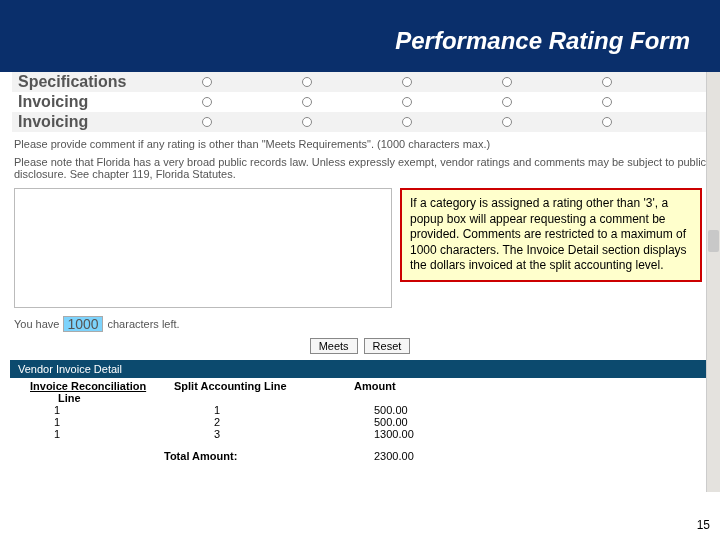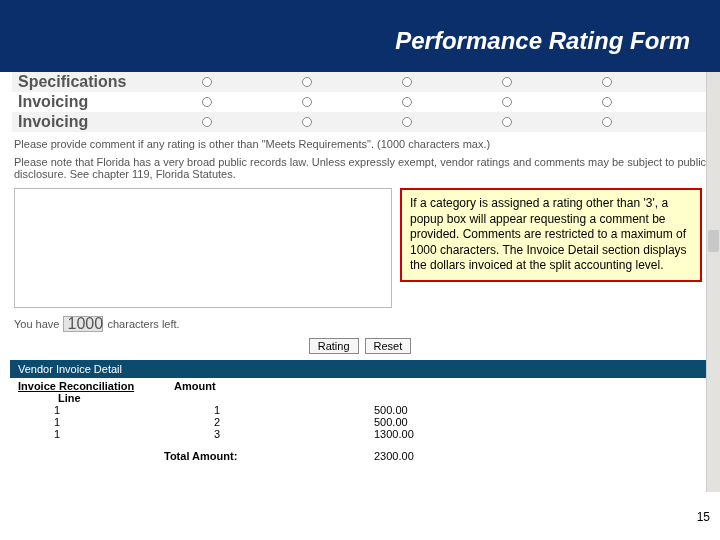--- a/index.html
+++ b/index.html
@@ -14,38 +14,38 @@
   .rating-row:nth-child(odd) { background: #f2f2f2; }
   .rating-label { width: 170px; padding-left: 6px; }
   .rating-radios { display: flex; gap: 90px; margin-left: 20px; }
   .radio { width: 10px; height: 10px; border: 1px solid #888; border-radius: 50%; display: inline-block; background: #fff; }
   .instruction1 { font-size: 11px; color: #555; margin: 6px 8px 6px 14px; }
   .instruction2 { font-size: 11px; color: #555; margin: 4px 8px 8px 14px; }
   .textarea-wrap { position: relative; margin: 0 0 0 14px; width: 692px; }
   .textarea-box { width: 378px; height: 120px; border: 1px solid #bbb; background: #fff; resize: none; font-family: inherit; font-size: 11px; }
   .callout { position: absolute; top: 0; left: 386px; width: 302px; border: 2px solid #c00; background: #ffffcc; padding: 6px 8px; font-size: 12px; line-height: 1.3; color: #000; }
   .chars-left { font-size: 11px; color: #555; margin: 4px 0 6px 14px; display: flex; align-items: center; gap: 4px; }
-  .chars-box { width: 40px; height: 16px; border: 1px solid #aaa; display: inline-flex; align-items: center; justify-content: flex-start; padding-left: 3px; font-size: 16px; background: #e5e5e5; }
+  .chars-box { width: 40px; height: 16px; border: 1px solid #aaa; display: inline-flex; align-items: center; justify-content: flex-start; padding-left: 3px; font-size: 14px; background: #7dd3fc; }
   .button-row { display: flex; justify-content: center; gap: 6px; margin: 2px 0 6px 0; }
   .btn { border: 1px solid #888; background: #f6f6f6; font-size: 11px; padding: 1px 8px; cursor: pointer; }
   .section-bar { background: #0c4a6e; color: #fff; font-size: 11px; padding: 3px 8px; margin: 2px 12px 0 10px; }
   .inv-table { margin: 2px 0 0 14px; font-size: 11px; color: #000; width: 580px; }
   .inv-head { display: flex; font-weight: bold; }
   .inv-col1 { width: 160px; padding-left: 4px; }
-  .inv-col1 .uline { text-decoration: underline; }
+  .inv-col1 .uline { text-decoration: underline; margin-left: 12px; }
   .inv-col2 { width: 180px; }
   .inv-col3 { width: 100px; }
   .inv-row { display: flex; }
   .inv-row .c1 { width: 160px; padding-left: 40px; }
   .inv-row .c2 { width: 180px; padding-left: 40px; }
   .inv-row .c3 { width: 100px; padding-left: 20px; }
   .inv-total { display: flex; margin-top: 10px; }
   .inv-total .lab { width: 340px; text-align: left; padding-left: 150px; font-weight: bold; }
   .inv-total .val { width: 100px; padding-left: 20px; }
-  .page-num { position: absolute; bottom: 16px; right: 10px; font-size: 12px; }
+  .page-num { position: absolute; bottom: 8px; right: 10px; font-size: 12px; }
 </style>
 </head>
 <body>
 
 <div class="header">
   <div class="header-title">Performance Rating Form</div>
 </div>
 
 <div class="content">
 
@@ -90,32 +90,33 @@
     <div class="callout">If a category is assigned a rating other than '3', a popup box will appear requesting a comment be provided.  Comments are restricted to a maximum of 1000 characters.  The Invoice Detail section displays the dollars invoiced at the split accounting level.</div>
   </div>
 
   <div class="chars-left">
     <span>You have</span>
     <span class="chars-box">1000</span>
     <span>characters left.</span>
   </div>
 
   <div class="button-row">
-    <button class="btn">Rating</button>
+    <button class="btn">Meets</button>
     <button class="btn">Reset</button>
   </div>
 
   <div class="section-bar">Vendor Invoice Detail</div>
 
   <div class="inv-table">
     <div class="inv-head">
       <div class="inv-col1">
         <span class="uline">Invoice Reconciliation</span><br>
         <span style="padding-left:40px;">Line</span>
       </div>
+      <div class="inv-col2">Split Accounting Line</div>
       <div class="inv-col3">Amount</div>
     </div>
     <div class="inv-row">
       <div class="c1">1</div>
       <div class="c2">1</div>
       <div class="c3">500.00</div>
     </div>
     <div class="inv-row">
       <div class="c1">1</div>
       <div class="c2">2</div>

